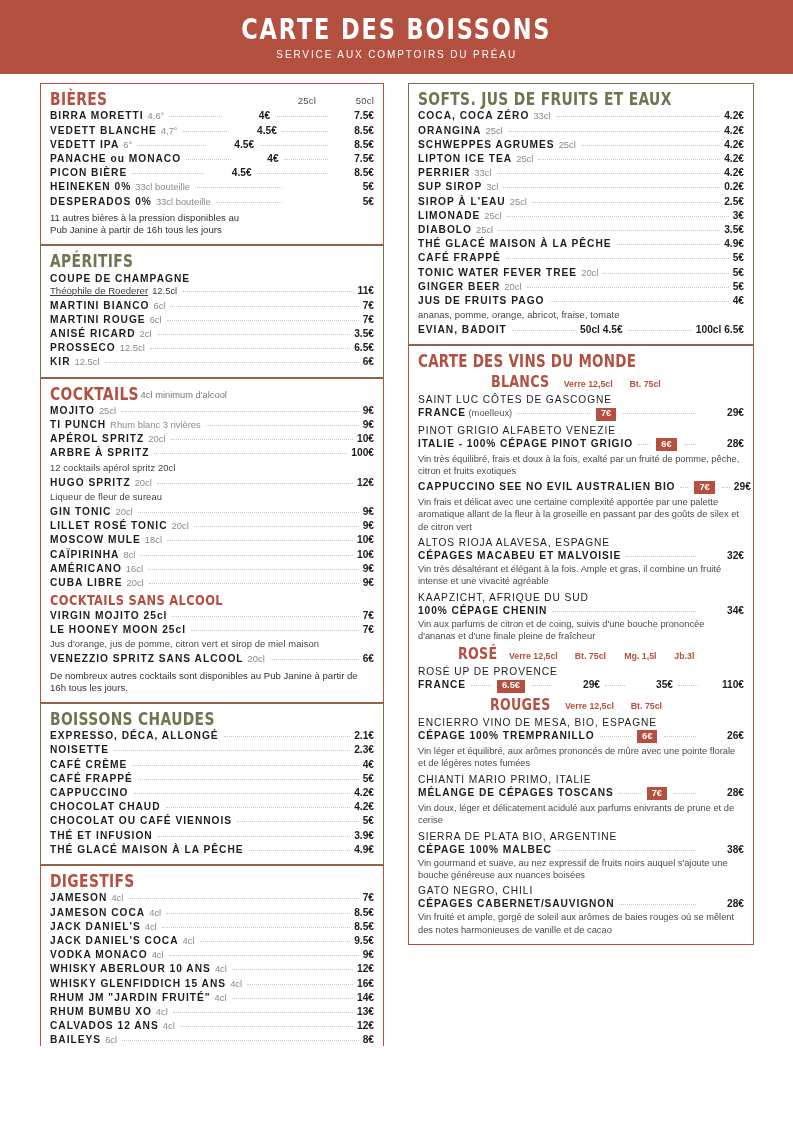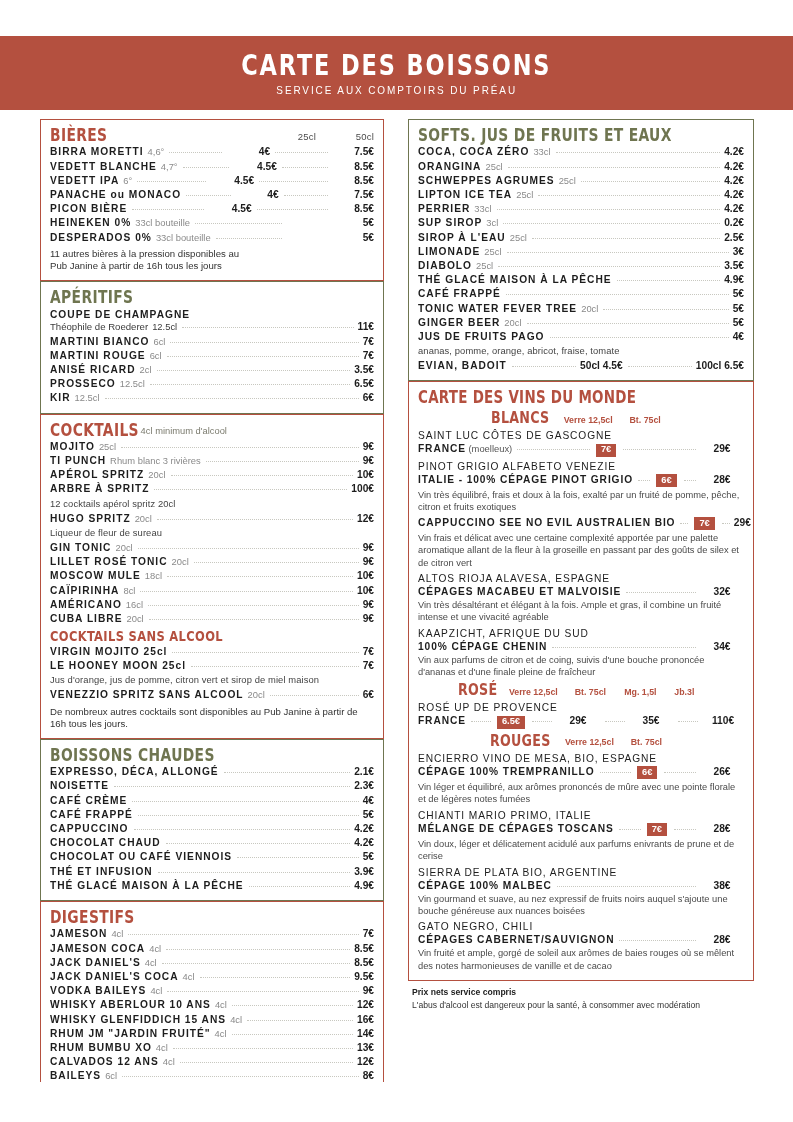--- a/index.html
+++ b/index.html
@@ -1,21 +1,21 @@
 <!DOCTYPE html>
 <html><head>
 <meta charset="utf-8">
 <style>
   * { box-sizing: border-box; margin: 0; padding: 0; }
   html, body {
     width: 793px; height: 1122px;
     background: #ffffff;
     font-family: "Liberation Sans", sans-serif;
   }
-  .page { position: relative; width: 793px; height: 1046px; overflow: hidden; background:#fff;margin-top:36px; }
+  .page { position: relative; width: 793px; height: 1046px; overflow: hidden; background:#fff; }
 
   
   .banner {
     height: 74px; background: #b4503f;
     display: flex; flex-direction: column;
     align-items: center; justify-content: center;
     color: #fff;
   }
   .banner-title {
     font-family: "DejaVu Sans Condensed", "Liberation Sans Narrow", "Liberation Sans", sans-serif;
@@ -101,21 +101,21 @@
   .wine-colhdr .c-mg { width: 48px; }
   .wine-colhdr .c-jb { width: 40px; }
   .wine-name { font-size: 10.2px; font-weight: 400; letter-spacing:.9px; color:#1d1d1d; padding-top: 3px; }
   .wine-line { display:flex; align-items: baseline; padding: 2px 0 1px 0; }
   .wine-cep { font-size: 10.2px; font-weight:700; letter-spacing:.9px; color:#1d1d1d; white-space:nowrap; }
   .wine-cep .lc { font-weight:400; letter-spacing:0; color:#555; font-size:9.4px;}
   .badge {
     background: #b4503f; color: #fff; font-size: 9.3px; font-weight: 700;
     padding: 1.5px 5px 1.5px 5px; margin: 0 2px; line-height: 1.05; white-space: nowrap;
   }
-  .wprice { font-size: 10.2px; font-weight: 700; color:#1d1d1d; white-space:nowrap; text-align:center; }
+  .wprice { font-size: 10.2px; font-weight: 700; color:#1d1d1d; white-space:nowrap; text-align:right; }
   .wprice.w-bt { width: 44px; }
   .wprice.w-mg { width: 44px; }
   .wprice.w-jb { width: 42px; }
   .wdesc { font-size: 9.3px; color: #4a4a4a; line-height: 1.33; padding: 1px 0 1px 0; }
 
   .footer { padding: 9px 38px 0 412px; }
   .footer-b { font-size: 8.6px; font-weight: 700; color: #222; }
   .footer-s { font-size: 8.6px; color: #333; padding-top: 3px; }
 </style>
 </head>
@@ -195,21 +195,21 @@
             </div>
           </div>
         <div class="note-blk">11 autres bières à la pression disponibles au<br>Pub Janine à partir de 16h tous les jours</div>
       </div>
 
       <div class="box olive">
         <div class="sec-head olive">APÉRITIFS</div>
         <div class="nm" style="letter-spacing:1.0px;padding-top:2px;">COUPE DE CHAMPAGNE</div>
         <div id="aperitifs-list">
             <div class="line">
-              <span class="vol" style="margin-left: 0px; color: rgb(59, 59, 59); font-size: 9.6px;">Théophile de Roederer</span>
+              <span class="vol" style="margin-left: 0px; color: rgb(59, 59, 59); font-size: 9.6px; text-decoration: underline;">Théophile de Roederer</span>
               <span class="vol" style="color: rgb(59, 59, 59);">12.5cl</span>
               <span class="dots"></span>
               <span class="pr">11€</span>
             </div>
             <div class="line">
               <span class="nm">MARTINI BIANCO</span>
               <span class="vol">6cl</span>
               <span class="dots"></span>
               <span class="pr">7€</span>
             </div>
@@ -408,21 +408,21 @@
               <span class="dots"></span>
               <span class="pr">8.5€</span>
             </div>
             <div class="line">
               <span class="nm">JACK DANIEL'S COCA</span>
               <span class="vol">4cl</span>
               <span class="dots"></span>
               <span class="pr">9.5€</span>
             </div>
             <div class="line">
-              <span class="nm">VODKA BAILEYS</span>
+              <span class="nm">VODKA MONACO</span>
               <span class="vol">4cl</span>
               <span class="dots"></span>
               <span class="pr">9€</span>
             </div>
             <div class="line">
               <span class="nm">WHISKY ABERLOUR 10 ANS</span>
               <span class="vol">4cl</span>
               <span class="dots"></span>
               <span class="pr">12€</span>
             </div>
@@ -675,20 +675,16 @@
             <div class="wine-name">GATO NEGRO, CHILI</div>
             <div class="wine-line">
               <span class="wine-cep">CÉPAGES CABERNET/SAUVIGNON</span>
               <span class="dots"></span>
               <span class="wprice w-bt">28€</span>
             </div>
             <div class="wdesc">Vin fruité et ample, gorgé de soleil aux arômes de baies rouges où se mêlent des notes harmonieuses de vanille et de cacao</div>
           </div>
       </div>
 
-      <div class="footer" style="padding:6px 0 0 4px;">
-        <div class="footer-b">Prix nets service compris</div>
-        <div class="footer-s">L'abus d'alcool est dangereux pour la santé, à consommer avec modération</div>
-      </div>
 
     </div>
   </div>
 </div>
 
 </body></html>

